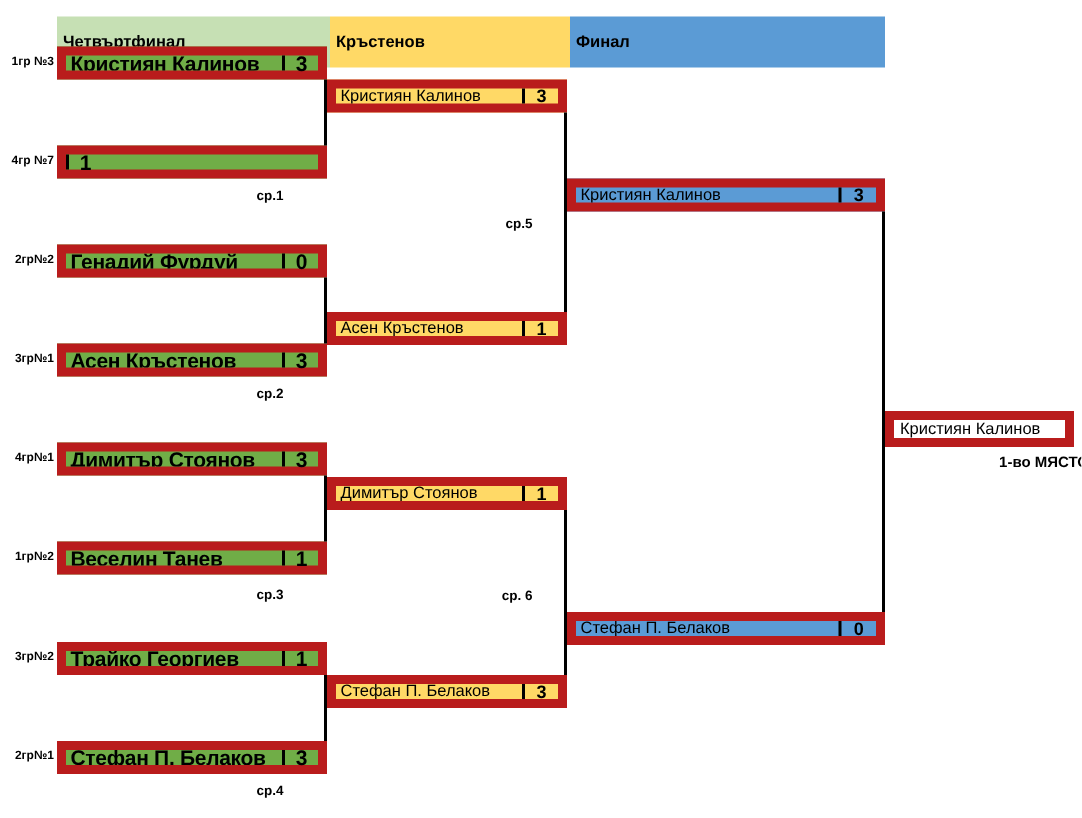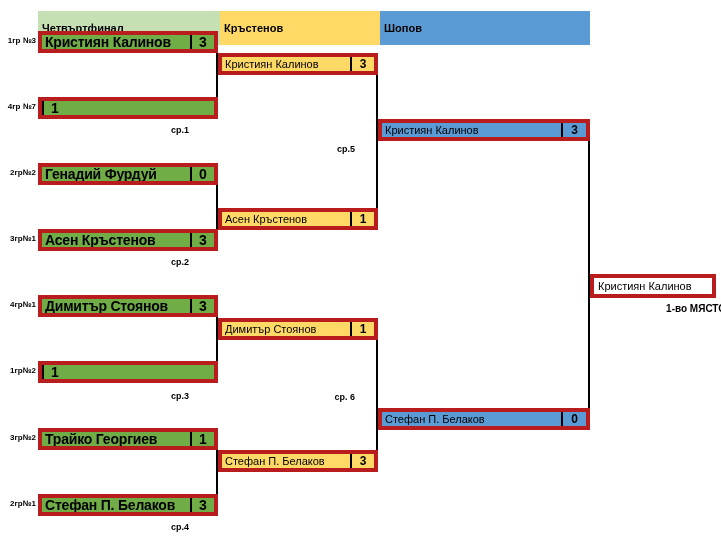--- a/index.html
+++ b/index.html
@@ -3,21 +3,21 @@
 <meta charset="utf-8">
 <style>
   html,body{margin:0;padding:0;background:#ffffff;}
   #stage{position:relative;width:721px;height:545px;background:#ffffff;
          font-family:"Liberation Sans",sans-serif;color:#000;overflow:hidden;}
   .hdr{position:absolute;top:11px;height:34px;display:flex;align-items:center;
        padding-left:4px;box-sizing:border-box;font-weight:bold;font-size:11px;}
   .hdr-qf{left:38px;width:182px;background:#c6e0b4;}
   .hdr-sf{left:220px;width:160px;background:#ffd966;}
   .hdr-f{left:380px;width:210px;background:#5b9bd5;}
-  .box{position:absolute;display:flex;box-sizing:border-box;border:4px solid #b91c1c;}
+  .box{position:absolute;display:flex;box-sizing:border-box;border:6px solid #b91c1c;}
   .box .name{flex:1;display:flex;align-items:center;padding-left:3px;
              white-space:nowrap;overflow:hidden;}
   .box .score{display:flex;align-items:center;justify-content:center;
               border-left:2px solid #000;box-sizing:border-box;}
   .qf{left:38px;width:180px;height:22px;background:#70ad47;}
   .qf .name{font-weight:bold;font-size:14px;letter-spacing:-0.2px;}
   .qf .score{width:24px;font-weight:bold;font-size:14px;}
   .sf{left:218px;width:160px;height:22px;background:#ffd966;}
   .sf .name{font-size:11px;}
   .sf .score{width:24px;font-weight:bold;font-size:12px;}
@@ -36,21 +36,21 @@
   .place{position:absolute;left:608px;top:303px;width:118px;text-align:right;
          font-size:10px;font-weight:bold;}
 </style>
 </head>
 <body>
 
 <div id="stage">
 
   <div class="hdr hdr-qf">Четвъртфинал</div>
   <div class="hdr hdr-sf">Кръстенов</div>
-  <div class="hdr hdr-f">Шопов</div>
+  <div class="hdr hdr-f">Финал</div>
 
   <div class="seed" style="top:36px">1гр №3</div>
   <div class="seed" style="top:102px">4гр №7</div>
   <div class="seed" style="top:168px">2гр№2</div>
   <div class="seed" style="top:234px">3гр№1</div>
   <div class="seed" style="top:300px">4гр№1</div>
   <div class="seed" style="top:366px">1гр№2</div>
   <div class="seed" style="top:433px">3гр№2</div>
   <div class="seed" style="top:499px">2гр№1</div>
 
@@ -67,20 +67,21 @@
   </div>
   <div class="box qf" style="top:229px">
     <div class="name">Асен Кръстенов</div>
     <div class="score">3</div>
   </div>
   <div class="box qf" style="top:295px">
     <div class="name">Димитър Стоянов</div>
     <div class="score">3</div>
   </div>
   <div class="box qf" style="top:361px">
+    <div class="name">Веселин Танев</div>
     <div class="score">1</div>
   </div>
   <div class="box qf" style="top:428px">
     <div class="name">Трайко Георгиев</div>
     <div class="score">1</div>
   </div>
   <div class="box qf" style="top:494px">
     <div class="name">Стефан П. Белаков</div>
     <div class="score">3</div>
   </div>

